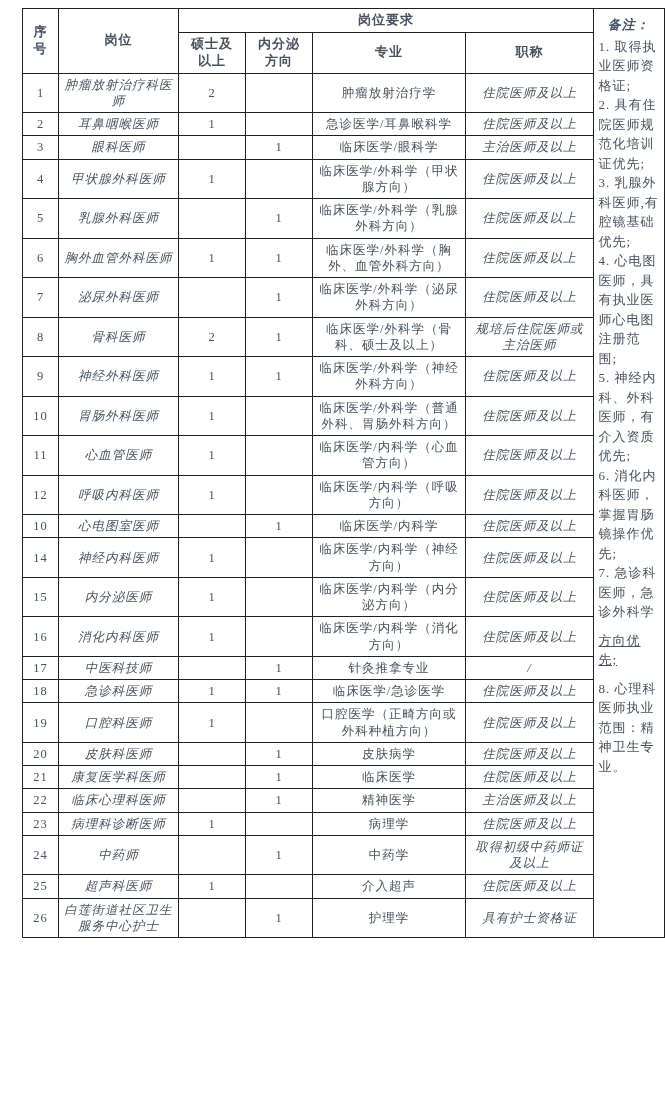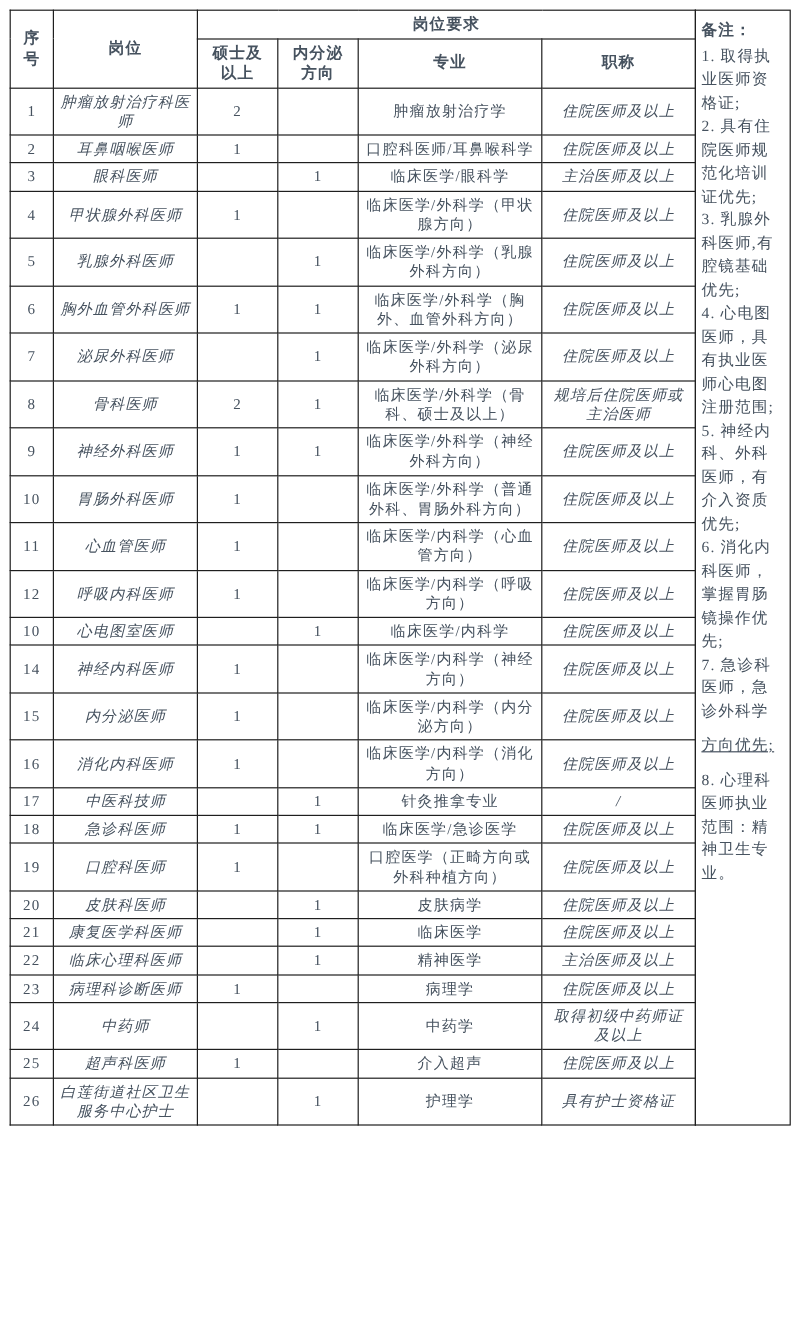--- a/index.html
+++ b/index.html
@@ -7,21 +7,21 @@
     padding: 0;
     background: #ffffff;
     width: 665px;
     min-height: 1112px;
     font-family: "Liberation Serif", "DejaVu Serif", serif;
     color: #46525f;
   }
   .page {
     display: flex;
     align-items: stretch;
-    padding: 8px 0 0 8px;
+    padding: 8px 0 0 22px;
     box-sizing: border-box;
     width: 665px;
   }
   table.positions {
     border-collapse: collapse;
     table-layout: fixed;
     width: 571px;
   }
   table.positions th,
   table.positions td {
@@ -50,21 +50,23 @@
     margin-left: -1.5px;
     border: 1.5px solid #1f1f1f;
     padding: 6px 5px;
     font-size: 13px;
     line-height: 1.5;
     letter-spacing: 1px;
     word-break: break-all;
   }
   .remarks-heading {
     font-weight: bold;
+    text-align: center;
     margin: 0 0 2px 0;
+    font-style: italic;
   }
   .remark-item {
     margin: 0;
     text-align: left;
   }
   .remark-item.spaced {
     margin: 9px 0;
     text-decoration: underline;
   }
 </style>
@@ -102,21 +104,21 @@
     <td class="cell-master">2</td>
     <td class="cell-bachelor"></td>
     <td class="cell-major">肿瘤放射治疗学</td>
     <td class="cell-title">住院医师及以上</td>
   </tr>
         <tr>
     <td class="cell-no">2</td>
     <td class="cell-pos">耳鼻咽喉医师</td>
     <td class="cell-master">1</td>
     <td class="cell-bachelor"></td>
-    <td class="cell-major">口腔科医师/耳鼻喉科学</td>
+    <td class="cell-major">急诊医学/耳鼻喉科学</td>
     <td class="cell-title">住院医师及以上</td>
   </tr>
         <tr>
     <td class="cell-no">3</td>
     <td class="cell-pos">眼科医师</td>
     <td class="cell-master"></td>
     <td class="cell-bachelor">1</td>
     <td class="cell-major">临床医学/眼科学</td>
     <td class="cell-title">主治医师及以上</td>
   </tr>

